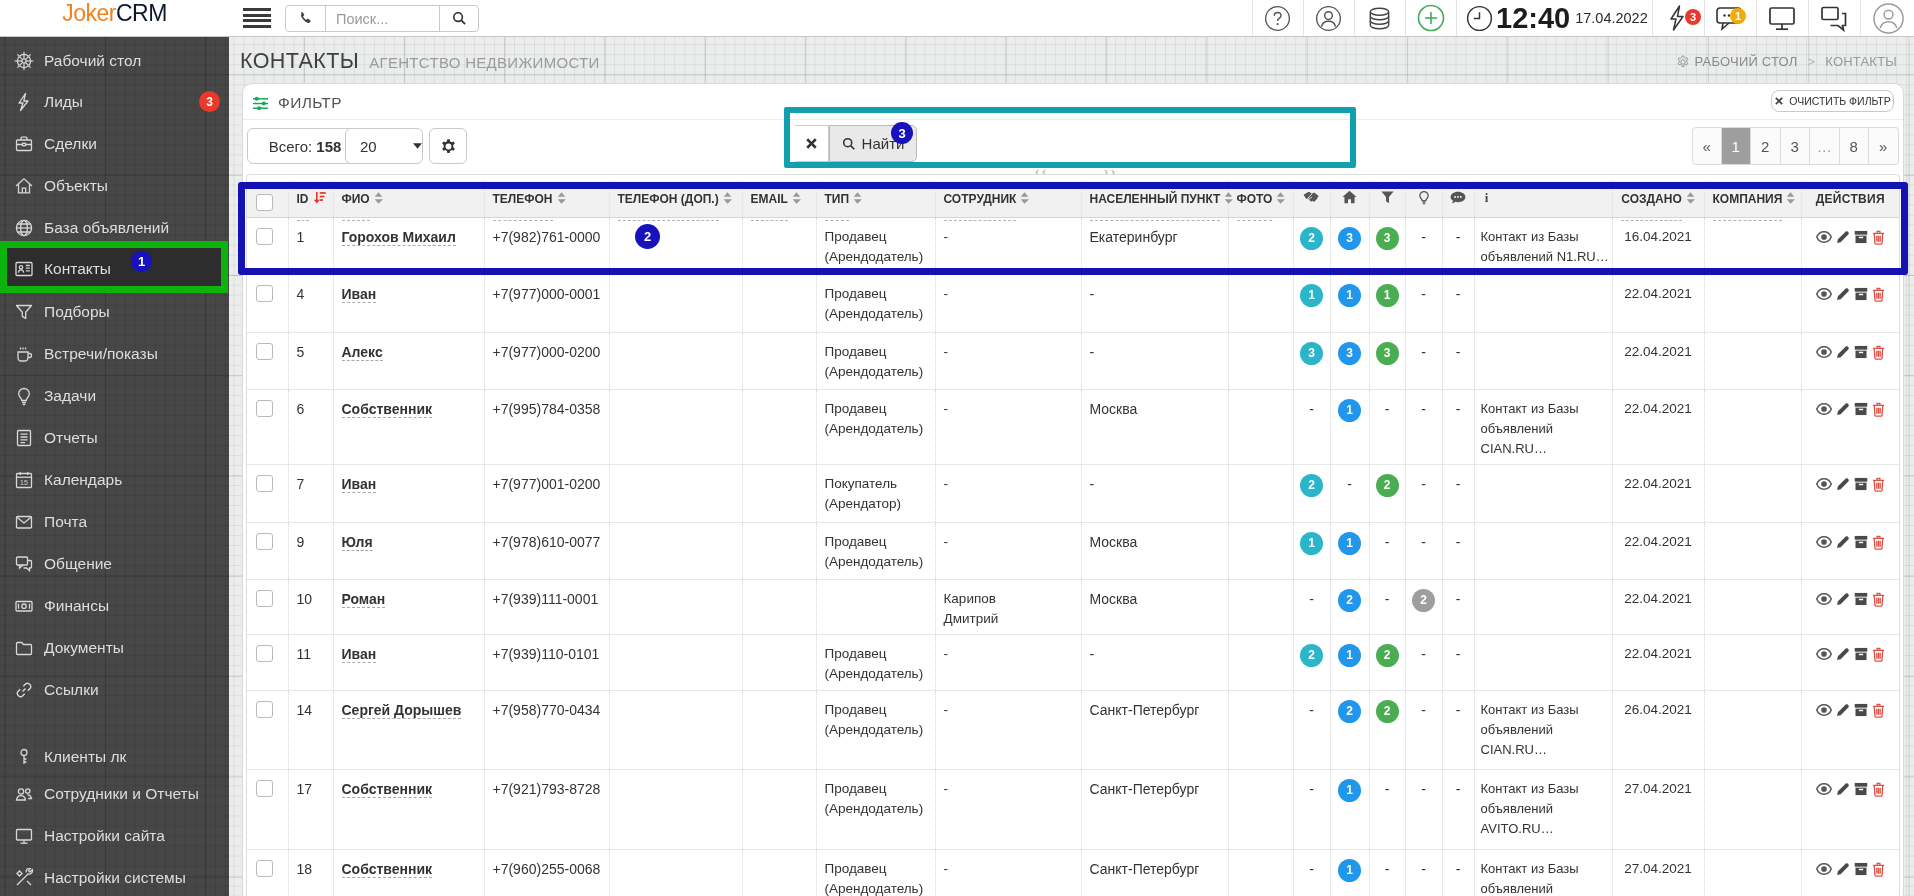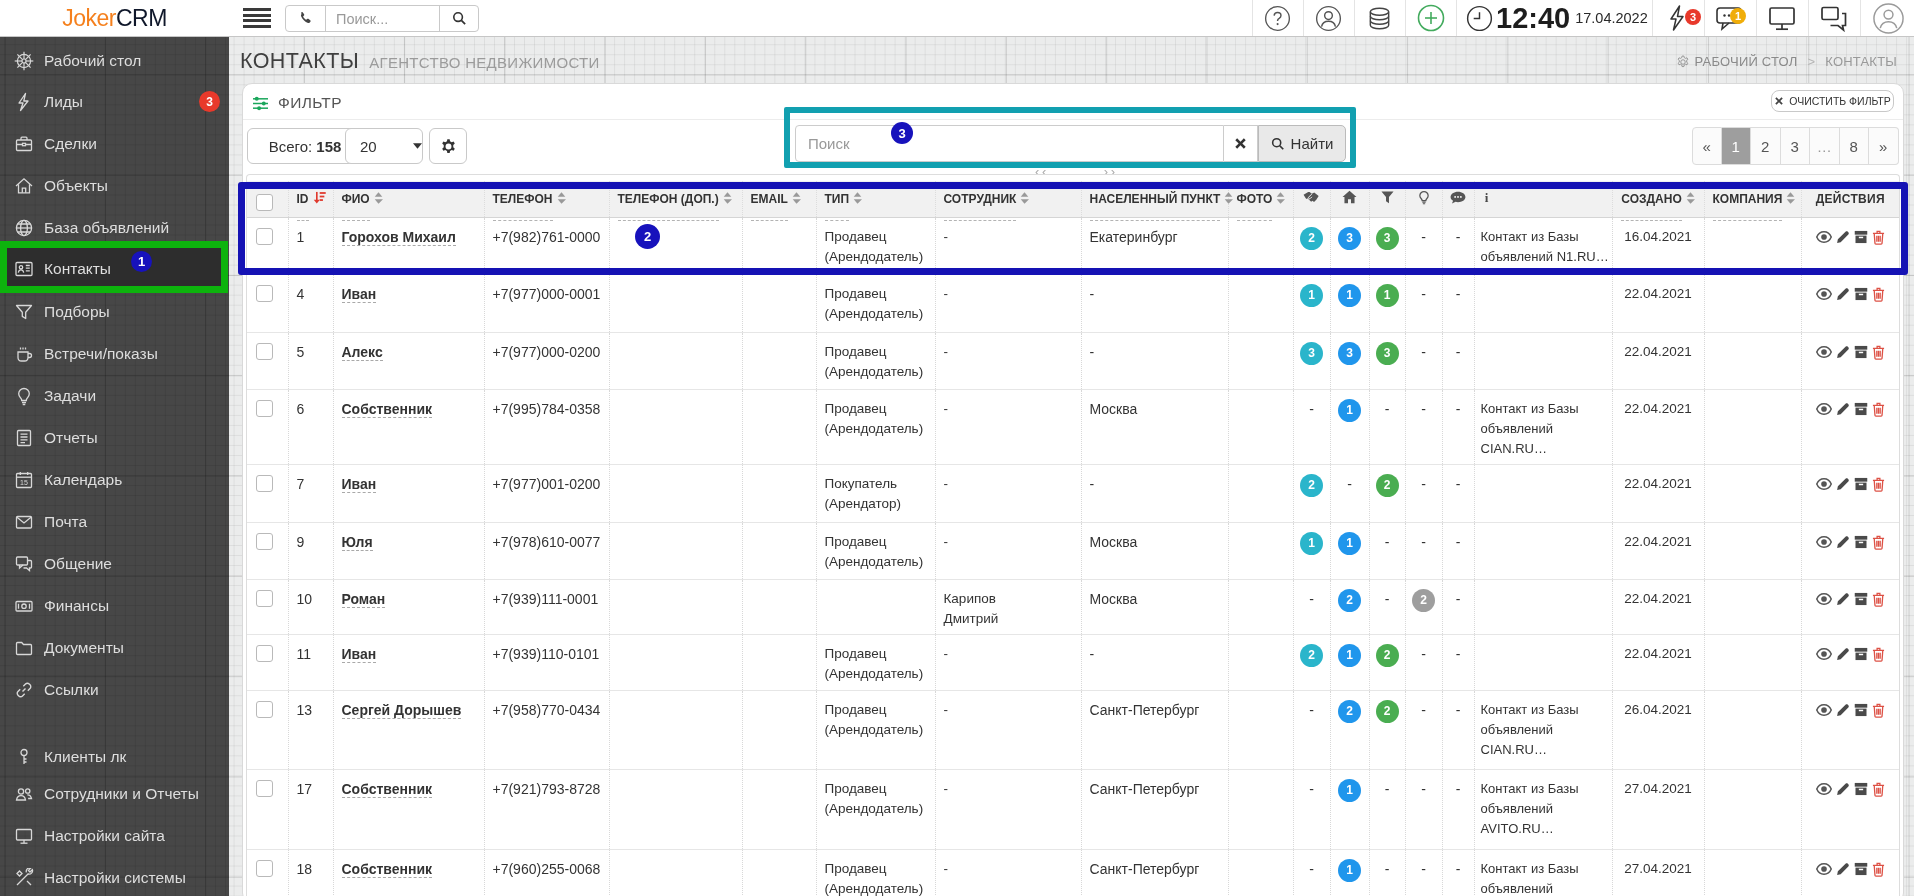--- a/index.html
+++ b/index.html
@@ -2,21 +2,21 @@
 <html><head>
 <meta charset="utf-8">
 <style>
 *{margin:0;padding:0;box-sizing:border-box}
 html,body{width:1914px;height:896px;overflow:hidden;font-family:"Liberation Sans",sans-serif;background:#fff}
 body{position:relative}
 .abs{position:absolute}
 #mainbg{position:absolute;left:229px;top:37px;width:1685px;height:859px;background-color:#ebecec;background-image:linear-gradient(rgba(0,0,0,.13) 1px,transparent 1px),linear-gradient(90deg,rgba(0,0,0,.13) 1px,transparent 1px),linear-gradient(rgba(110,110,110,.12) 1px,transparent 1px),linear-gradient(90deg,rgba(110,110,110,.12) 1px,transparent 1px);background-size:100.3px 100.3px,100.3px 100.3px,10.03px 10.03px,10.03px 10.03px;background-position:0px 37.4px,74.8px 0px,0px 7.3px,4.6px 0px}
 #sidebar{position:absolute;left:0;top:37px;width:229px;height:859px;background-color:#474747;background-image:linear-gradient(rgba(0,0,0,.16) 1px,transparent 1px),linear-gradient(90deg,rgba(0,0,0,.16) 1px,transparent 1px),linear-gradient(rgba(0,0,0,.09) 1px,transparent 1px),linear-gradient(90deg,rgba(0,0,0,.09) 1px,transparent 1px);background-size:100.3px 100.3px,100.3px 100.3px,10.03px 10.03px,10.03px 10.03px;background-position:0px 37.4px,4.6px 0px,0px 7.3px,4.6px 0px}
 #topbar{position:absolute;left:0;top:0;width:1914px;height:37px;background:#fff;border-bottom:1px solid #c6c6c6}
-#logo{position:absolute;left:0;top:0;width:229px;height:36px;display:flex;align-items:center;justify-content:center;font-size:23px;letter-spacing:-.5px}
+#logo{position:absolute;left:0;top:0;width:229px;height:36px;display:flex;align-items:flex-start;justify-content:center;font-size:23px;letter-spacing:-.5px}
 #logo b{color:#f5801d;font-weight:normal}
 #logo i{color:#0f172a;font-style:normal}
 .tsep{position:absolute;top:0;width:1px;height:36px;background:#e4e4e4}
 .ticon{position:absolute;top:0;height:36px;display:flex;align-items:center;justify-content:center}
 .mi{position:absolute;left:0;width:229px;height:24px;display:flex;align-items:center;color:#dedede;font-size:15.5px;z-index:3}
 .mi svg{margin-left:14px;width:20px;height:20px;flex:none}
 .mi .lb{margin-left:10px;white-space:nowrap}
 .badge{position:absolute;border-radius:50%;color:#fff;font-weight:bold;display:flex;align-items:center;justify-content:center;z-index:60}
 #card{position:absolute;left:242px;top:83px;width:1662px;height:820px;background:#fff;border:1px solid #d9d9d9;border-radius:10px}
 .btn{border:1px solid #c9c9c9;border-radius:6px;background:#fff;color:#333;display:flex;align-items:center;justify-content:center}
@@ -400,21 +400,20 @@
 <div class="abs btn" style="left:247px;top:128px;width:116px;height:36px;font-size:15px">Всего:&nbsp;<b>158</b></div>
 <div class="abs btn" style="left:345px;top:128px;width:78px;height:36px;font-size:15px;justify-content:flex-start;padding-left:14px">20<svg width="9" height="6" viewBox="0 0 10 6" style="margin-left:36px">
       <path d="M0 0h10L5 6z" fill="#333"></path>
     </svg></div>
 <div class="abs btn" style="left:429px;top:128px;width:38px;height:36px">
 <svg width="17" height="17" viewBox="0 0 20 20">
       <path d="M10 6.5A3.5 3.5 0 1 0 10 13.5 3.5 3.5 0 1 0 10 6.5zM8.6 1.5h2.8l.4 2.3 2 1.2 2.2-.9 1.4 2.4-1.8 1.6v2.8l1.8 1.6-1.4 2.4-2.2-.9-2 1.2-.4 2.3H8.6l-.4-2.3-2-1.2-2.2.9-1.4-2.4 1.8-1.6V8.1L2.6 6.5 4 4.1l2.2.9 2-1.2z" fill="#333"></path>
     </svg>
 </div>
 <div class="abs" style="left:795px;top:125px;width:551px;height:37px;display:flex">
-<div style="flex:1;border:1px solid #ccc;border-radius:4px 0 0 4px;display:flex;align-items:center;padding-left:12px;font-size:15px;color:#999;background:#fff">Поиск</div>
 <div style="width:34px;border:1px solid #ccc;border-left:none;display:flex;align-items:center;justify-content:center;background:#fff">
 <svg width="13" height="13" viewBox="0 0 12 12">
         <path d="M1.2 2.9 2.9 1.2 6 4.3 9.1 1.2 10.8 2.9 7.7 6l3.1 3.1-1.7 1.7L6 7.7 2.9 10.8 1.2 9.1 4.3 6z" fill="#333"></path>
       </svg>
 </div>
 <div style="width:88px;border:1px solid #bbb;border-radius:0 5px 5px 0;display:flex;align-items:center;justify-content:center;background:#e9e9e9;font-size:15px;color:#333">
 <svg width="14" height="14" viewBox="0 0 16 16" style="margin-right:6px">
         <circle cx="6.5" cy="6.5" r="4.6" fill="none" stroke="#333" stroke-width="1.8"></circle>
         <line x1="10" y1="10" x2="14" y2="14" stroke="#333" stroke-width="2"></line>
       </svg>Найти
@@ -816,21 +815,21 @@
               </svg><svg width="13" height="15" viewBox="0 0 14 16">
                 <g fill="none" stroke="#dd5145" stroke-width="1.4">
                   <path d="M1 3.5h12M5.5 3.2V1.4h3v1.8"></path>
                   <path d="M2.4 3.7l.8 10.6c0 .5.5.9 1 .9h5.6c.5 0 1-.4 1-.9l.8-10.6"></path>
                   <path d="M5.2 6v6.5M7 6v6.5M8.8 6v6.5"></path>
                 </g>
               </svg></span></td>
         </tr>
         <tr>
           <td style="height:79px"><span class="cb"></span></td>
-          <td>13</td>
+          <td>14</td>
           <td><span class="nm">Сергей Дорышев</span></td>
           <td>+7(958)770-0434</td>
           <td></td>
           <td></td>
           <td class="sm">Продавец<br>(Арендодатель)</td>
           <td class="sm">-</td>
           <td>Санкт-Петербург</td>
           <td></td>
           <td class="c"><span class="dash">-</span></td>
           <td class="c"><span class="b bb">2</span></td>

